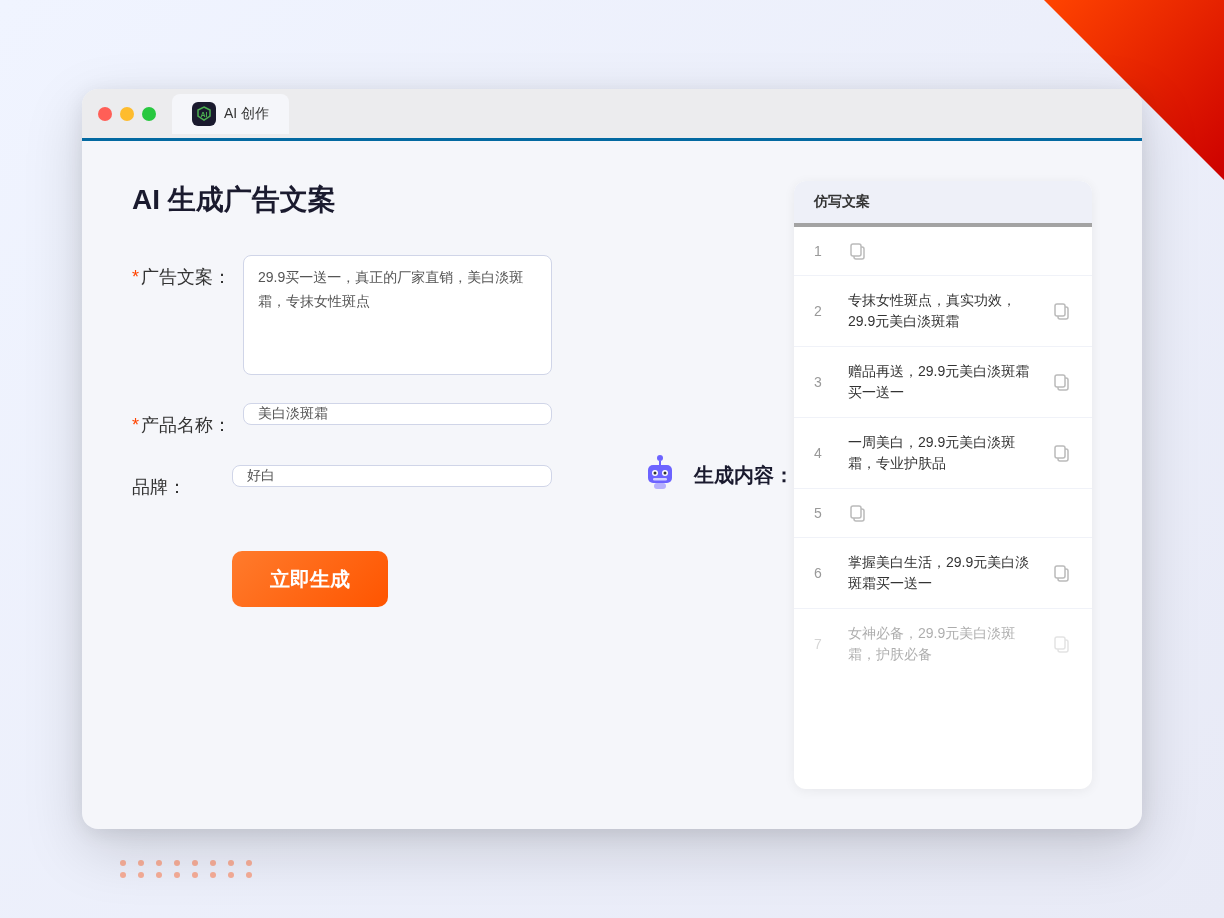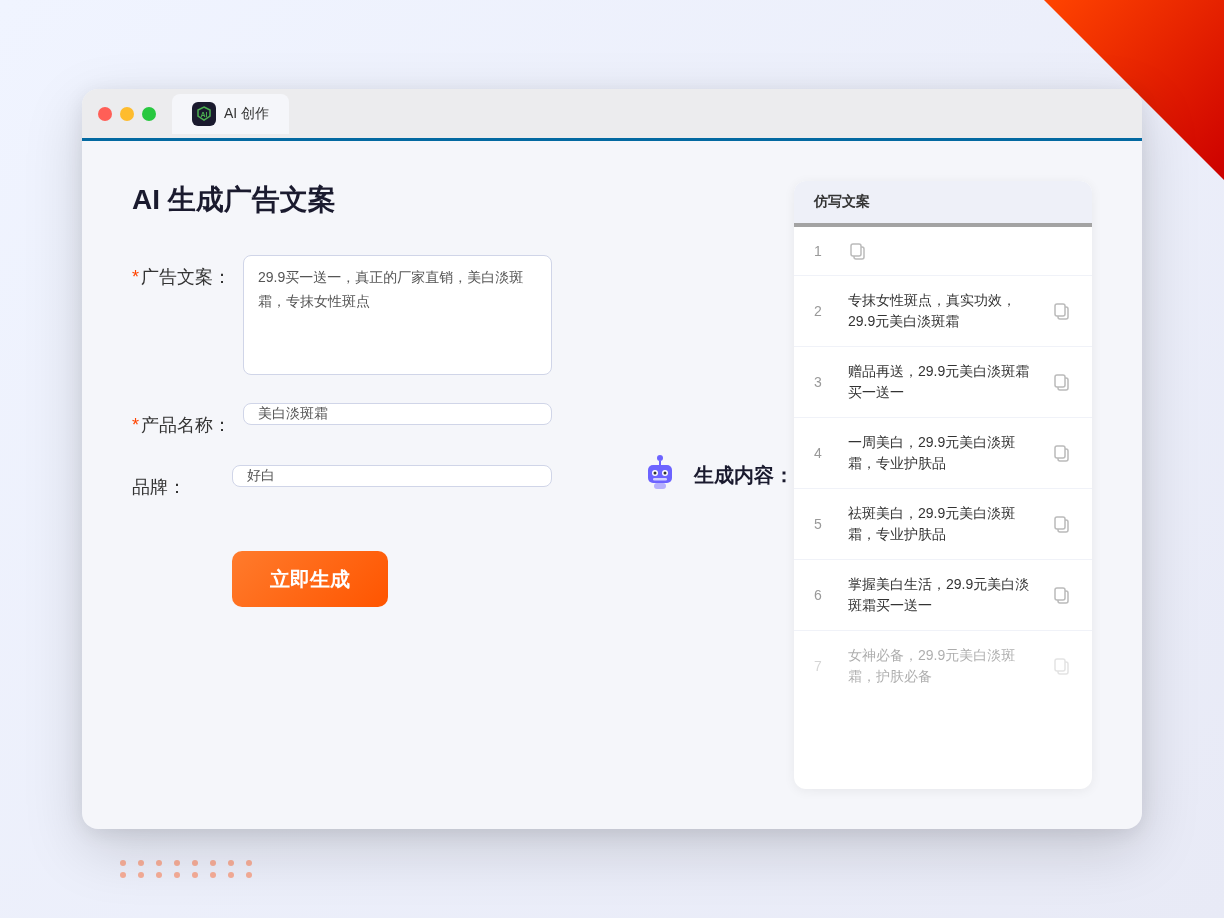--- a/index.html
+++ b/index.html
@@ -398,21 +398,20 @@
             <div class="result-item">
       <span class="result-num">4</span>
       <span class="result-text">一周美白，29.9元美白淡斑霜，专业护肤品</span>
       <svg class="copy-icon" viewBox="0 0 20 20" fill="none" xmlns="http://www.w3.org/2000/svg">
         <rect x="6" y="6" width="10" height="12" rx="2" stroke="#bbb" stroke-width="1.5"></rect>
         <rect x="3" y="3" width="10" height="12" rx="2" fill="white" stroke="#bbb" stroke-width="1.5"></rect>
       </svg>
     </div>
             <div class="result-item">
       <span class="result-num">5</span>
-      <span class="result-text">祛斑美白，29.9元美白淡斑霜，专业护肤品</span>
       <svg class="copy-icon" viewBox="0 0 20 20" fill="none" xmlns="http://www.w3.org/2000/svg">
         <rect x="6" y="6" width="10" height="12" rx="2" stroke="#bbb" stroke-width="1.5"></rect>
         <rect x="3" y="3" width="10" height="12" rx="2" fill="white" stroke="#bbb" stroke-width="1.5"></rect>
       </svg>
     </div>
             <div class="result-item">
       <span class="result-num">6</span>
       <span class="result-text">掌握美白生活，29.9元美白淡斑霜买一送一</span>
       <svg class="copy-icon" viewBox="0 0 20 20" fill="none" xmlns="http://www.w3.org/2000/svg">
         <rect x="6" y="6" width="10" height="12" rx="2" stroke="#bbb" stroke-width="1.5"></rect>

